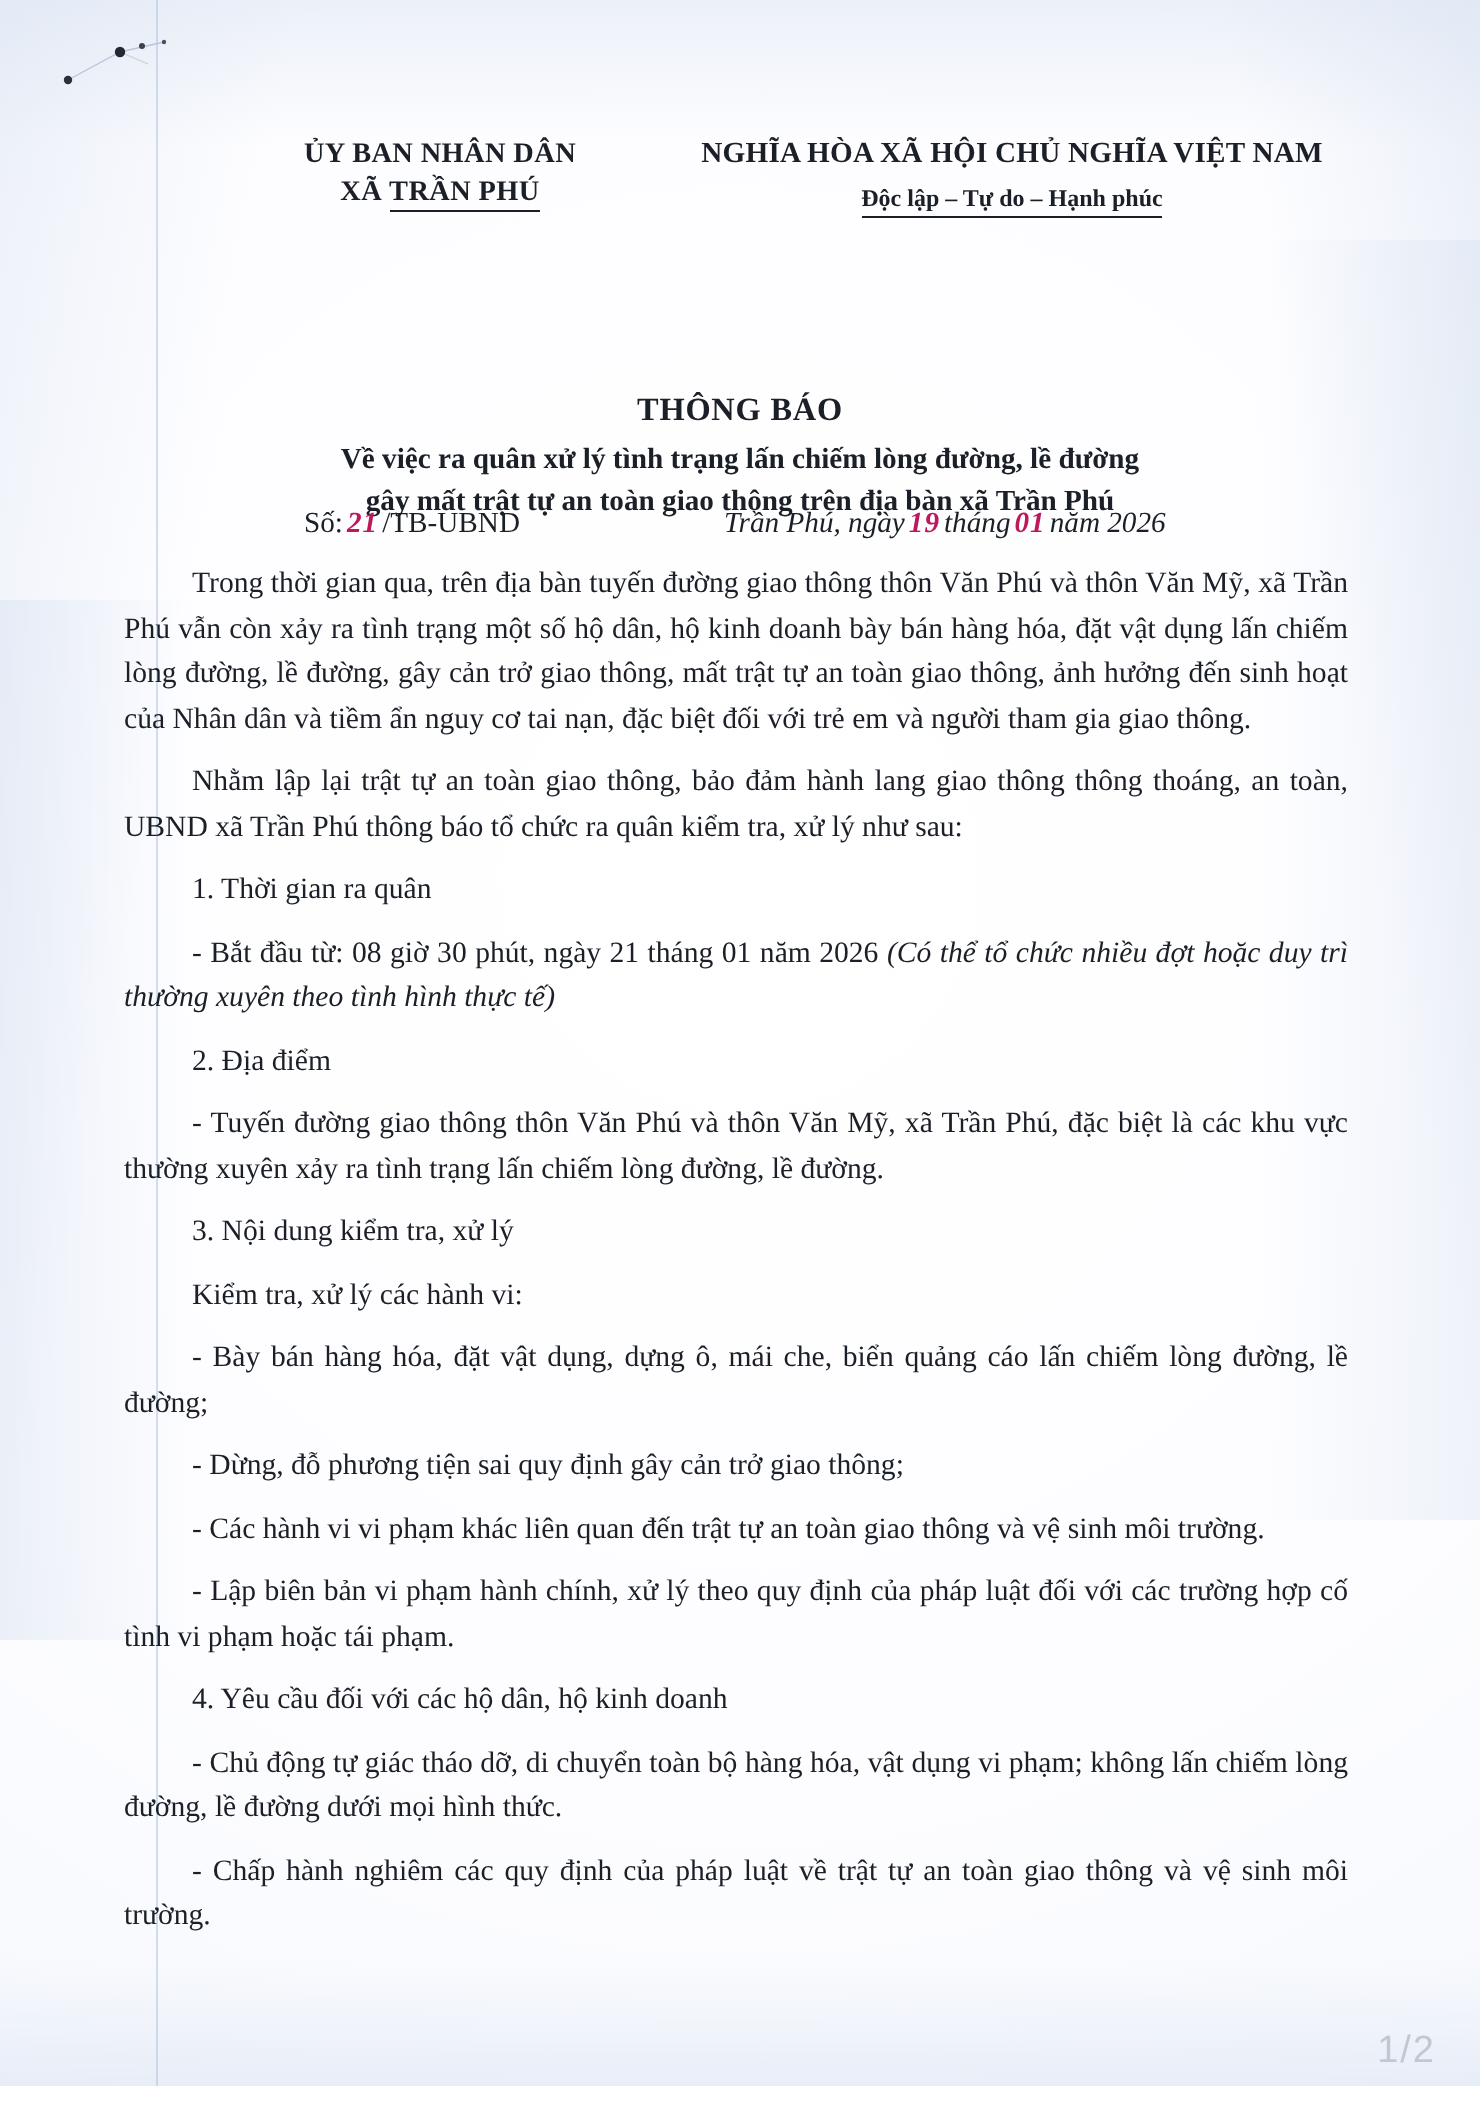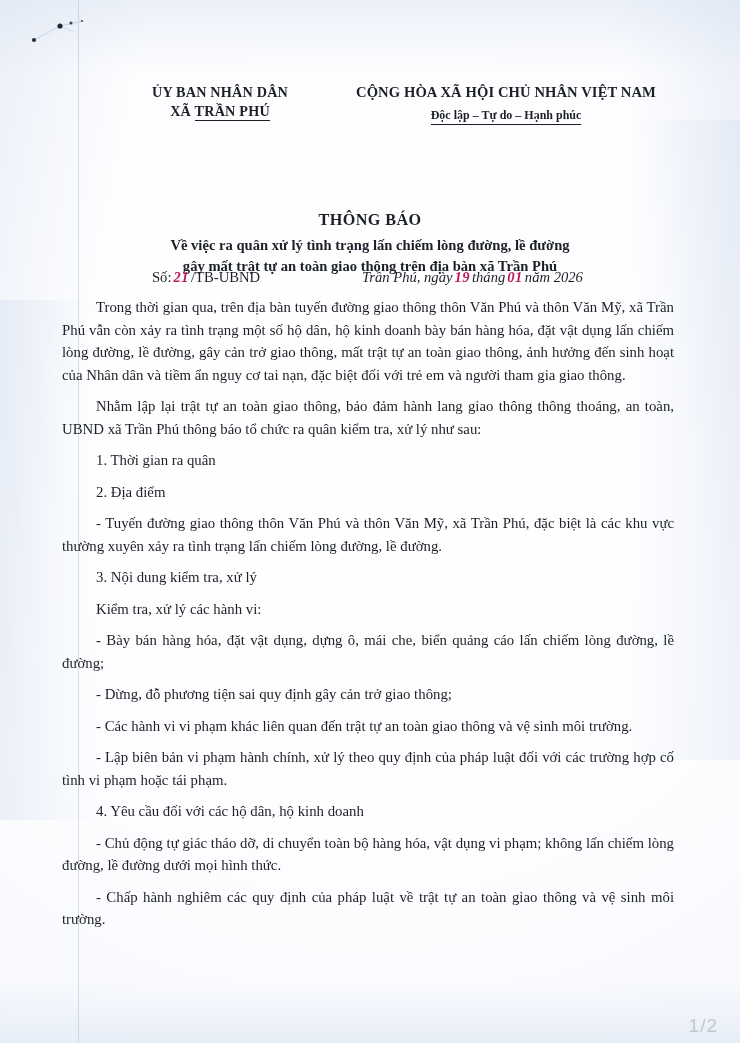--- a/index.html
+++ b/index.html
@@ -57,21 +57,21 @@
   .speck-group {
     position: absolute;
     left: 30px; top: 18px;
     width: 70px; height: 30px;
     pointer-events: none;
   }
 
   
   .doc {
     position: absolute;
-    left: 0; top: 15px;
+    left: 0; top: 0;
     width: 740px;
     color: #1b1f27;
   }
 
   .header-row {
     position: relative;
     height: 122px;
   }
   .org-block {
     position: absolute;
@@ -207,21 +207,21 @@
   <div class="doc">
 
     <div class="header-row">
 
       <div class="org-block">
         <div>ỦY BAN NHÂN DÂN</div>
         <div class="org-line2"><span>XÃ </span><span class="ul-part">TRẦN PHÚ</span></div>
       </div>
 
       <div class="nation-block">
-        <div class="nation-line1">CỘNG HÒA XÃ HỘI CHỦ NHÂN VIỆT NAM</div>
+        <div class="nation-line1">NGHĨA HÒA XÃ HỘI CHỦ NGHĨA VIỆT NAM</div>
         <div class="nation-line2">Độc lập – Tự do – Hạnh phúc</div>
       </div>
 
     </div>
 
     <div class="meta-row">
 
       <div class="so-line"><span>Số:</span><span class="hw">21</span><span>/TB-UBND</span></div>
 
       <div class="date-line"><span>Trần Phú, ngày</span><span class="hw">19</span><span>tháng</span><span class="hw">01</span><span>năm 2026</span></div>
@@ -235,20 +235,21 @@
         <span>gây mất trật tự an toàn giao thông trên địa bàn xã Trần Phú</span>
       </div>
     </div>
 
     <div class="body">
 
       <p>Trong thời gian qua, trên địa bàn tuyến đường giao thông thôn Văn Phú và thôn Văn Mỹ, xã Trần Phú vẫn còn xảy ra tình trạng một số hộ dân, hộ kinh doanh bày bán hàng hóa, đặt vật dụng lấn chiếm lòng đường, lề đường, gây cản trở giao thông, mất trật tự an toàn giao thông, ảnh hưởng đến sinh hoạt của Nhân dân và tiềm ẩn nguy cơ tai nạn, đặc biệt đối với trẻ em và người tham gia giao thông.</p>
       <p>Nhằm lập lại trật tự an toàn giao thông, bảo đảm hành lang giao thông thông thoáng, an toàn, UBND xã Trần Phú thông báo tổ chức ra quân kiểm tra, xử lý như sau:</p>
 
       <p>1. Thời gian ra quân</p>
+      <p><span>- Bắt đầu từ: 08 giờ 30 phút, ngày 21 tháng 01 năm 2026 </span><span class="ital">(Có thể tổ chức nhiều đợt hoặc duy trì thường xuyên theo tình hình thực tế)</span></p>
 
       <p>2. Địa điểm</p>
       <p>- Tuyến đường giao thông thôn Văn Phú và thôn Văn Mỹ, xã Trần Phú, đặc biệt là các khu vực thường xuyên xảy ra tình trạng lấn chiếm lòng đường, lề đường.</p>
 
       <p>3. Nội dung kiểm tra, xử lý</p>
       <p>Kiểm tra, xử lý các hành vi:</p>
       <p>- Bày bán hàng hóa, đặt vật dụng, dựng ô, mái che, biển quảng cáo lấn chiếm lòng đường, lề đường;</p>
       <p>- Dừng, đỗ phương tiện sai quy định gây cản trở giao thông;</p>
       <p>- Các hành vi vi phạm khác liên quan đến trật tự an toàn giao thông và vệ sinh môi trường.</p>
       <p>- Lập biên bản vi phạm hành chính, xử lý theo quy định của pháp luật đối với các trường hợp cố tình vi phạm hoặc tái phạm.</p>

